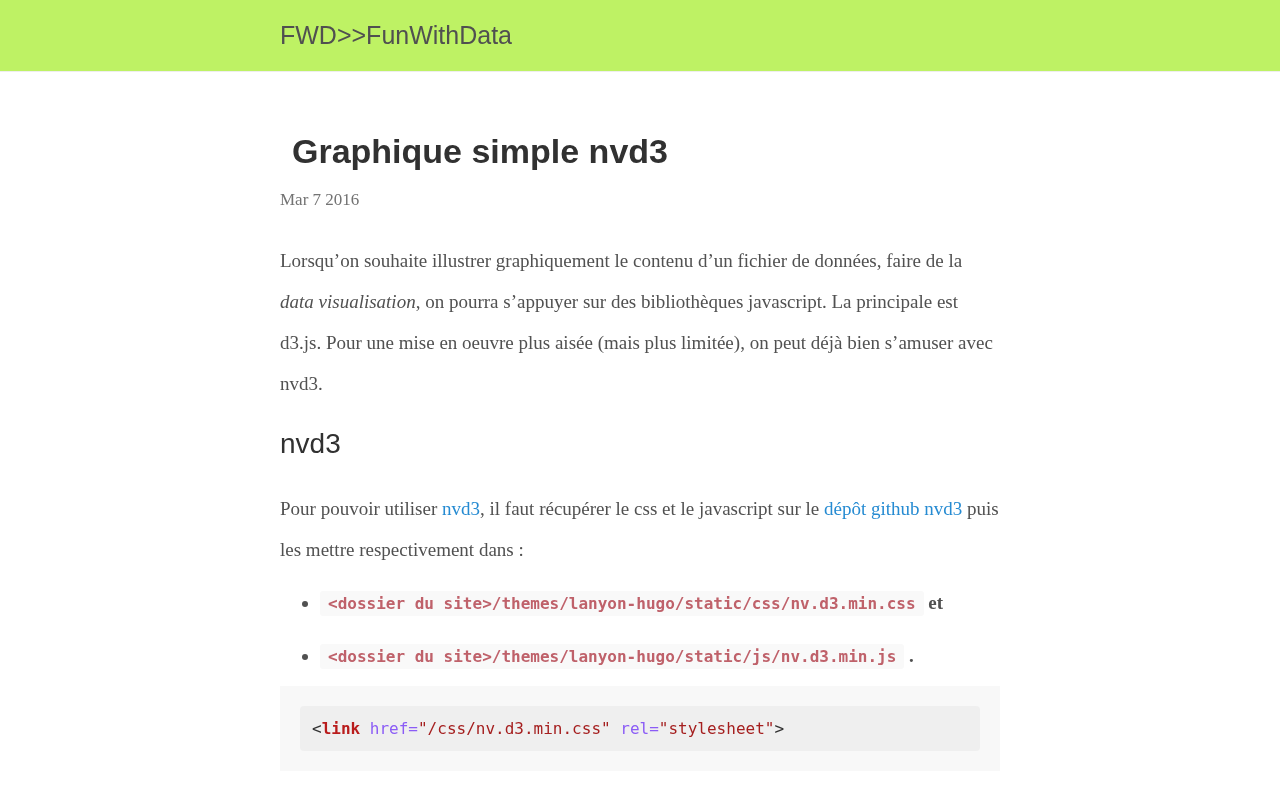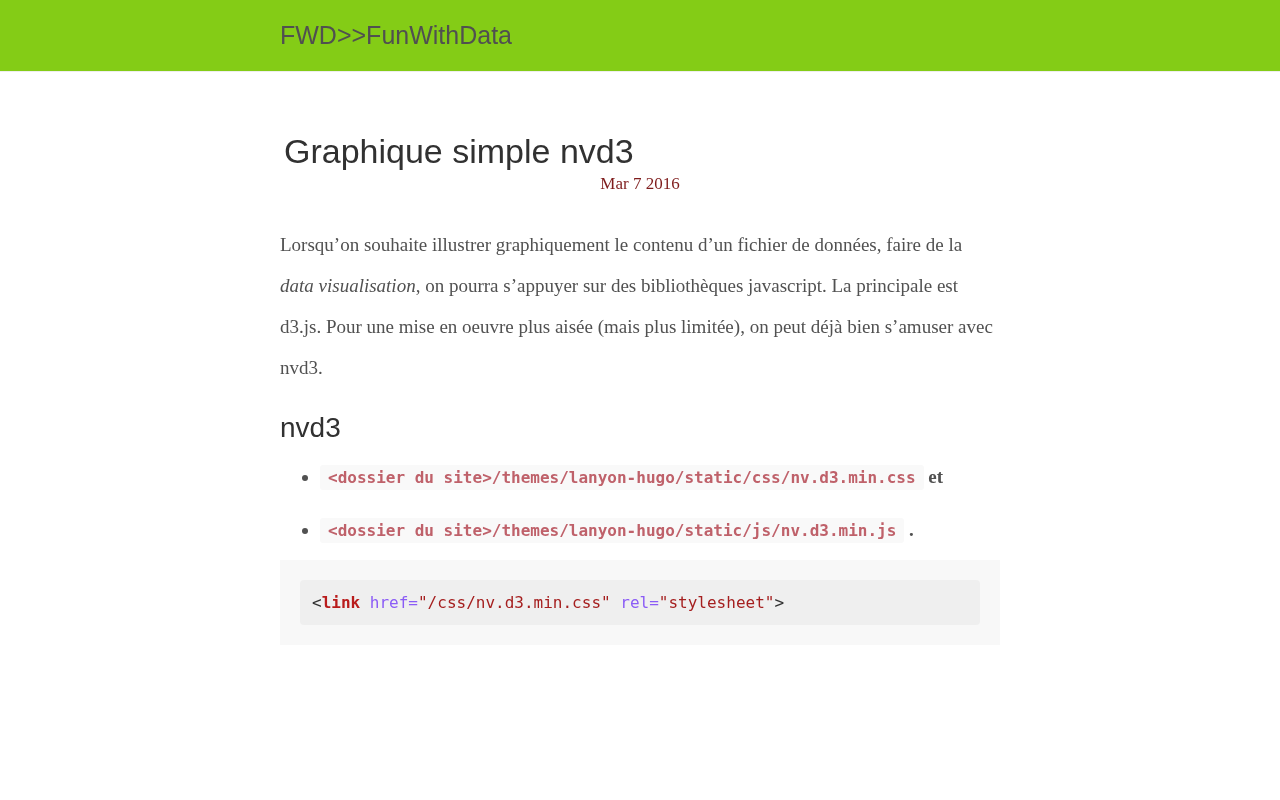--- a/index.html
+++ b/index.html
@@ -9,21 +9,21 @@
     overflow: hidden;
     background: #ffffff;
     font-family: "Liberation Serif", serif;
     color: #515151;
   }
   .masthead {
     height: 72px;
     border-bottom: 1px solid #eeeeee;
     display: flex;
     align-items: center;
-    background: #84cc16;
+    background: #bef264;
   }
   .container { width: 720px; margin: 0 auto; }
   .masthead-title {
     font-family: "Liberation Sans", sans-serif;
     font-size: 25px;
     font-weight: 400;
     color: #505050;
     margin: 0;
     cursor: pointer;
   }
@@ -37,29 +37,28 @@
     width: 19px; height: 4px;
     background: #555555;
     margin-bottom: 2px;
   }
   .sidebar-toggle .bar:last-child { margin-bottom: 0; }
 
   .post-title {
     font-family: "Liberation Sans", sans-serif;
     font-size: 34px;
     line-height: 38px;
-    font-weight: 400;
+    font-weight: 700;
     color: #313131;
-    margin: 60px 0 0 4px;
+    margin: 60px 0 0 12px;
   }
   .post-date {
     font-size: 17px;
-    color: #7f1d1d;
-    margin-top: 4px;
-    text-align: center;
+    color: #737373;
+    margin-top: 20px;
   }
   p {
     font-size: 19px;
     line-height: 41px;
     margin: 28px 0 0 0;
   }
   .p-intro { margin-top: 30px; }
   .p-after-h2 { margin-top: 24px; }
   .p-ensuite { margin-top: 20px; }
   h2.section-heading {
@@ -130,20 +129,21 @@
 
 <main class="container">
   <h1 class="post-title">Graphique simple nvd3</h1>
   <div class="post-date">Mar 7 2016</div>
 
   <p class="p-intro"><span>Lorsqu’on souhaite illustrer graphiquement le contenu d’un fichier de données, faire de la </span><em>data visualisation</em><span>, on pourra s’appuyer sur des bibliothèques javascript. La principale est d3.js. Pour une mise en oeuvre plus aisée (mais plus limitée), on peut déjà bien s’amuser avec nvd3.</span></p>
 
   <h2 class="section-heading">nvd3</h2>
 
 
+  <p><span>Pour pouvoir utiliser </span><a class="link">nvd3</a><span>, il faut récupérer le css et le javascript sur le </span><a class="link">dépôt github nvd3</a><span> puis les mettre respectivement dans :</span></p>
 
   <ul class="file-list">
     <li><code class="inline-code">&lt;dossier du site&gt;/themes/lanyon-hugo/static/css/nv.d3.min.css</code><span> et</span></li>
     <li><code class="inline-code">&lt;dossier du site&gt;/themes/lanyon-hugo/static/js/nv.d3.min.js</code><span> .</span></li>
   </ul>
 
 
   <div class="highlight">
     <pre><code><span class="tok-pln">&lt;</span><span class="tok-tag">link</span><span class="tok-pln"> </span><span class="tok-attr">href=</span><span class="tok-val">"/css/nv.d3.min.css"</span><span class="tok-pln"> </span><span class="tok-attr">rel=</span><span class="tok-val">"stylesheet"</span><span class="tok-pln">&gt;</span>
 </code></pre>

